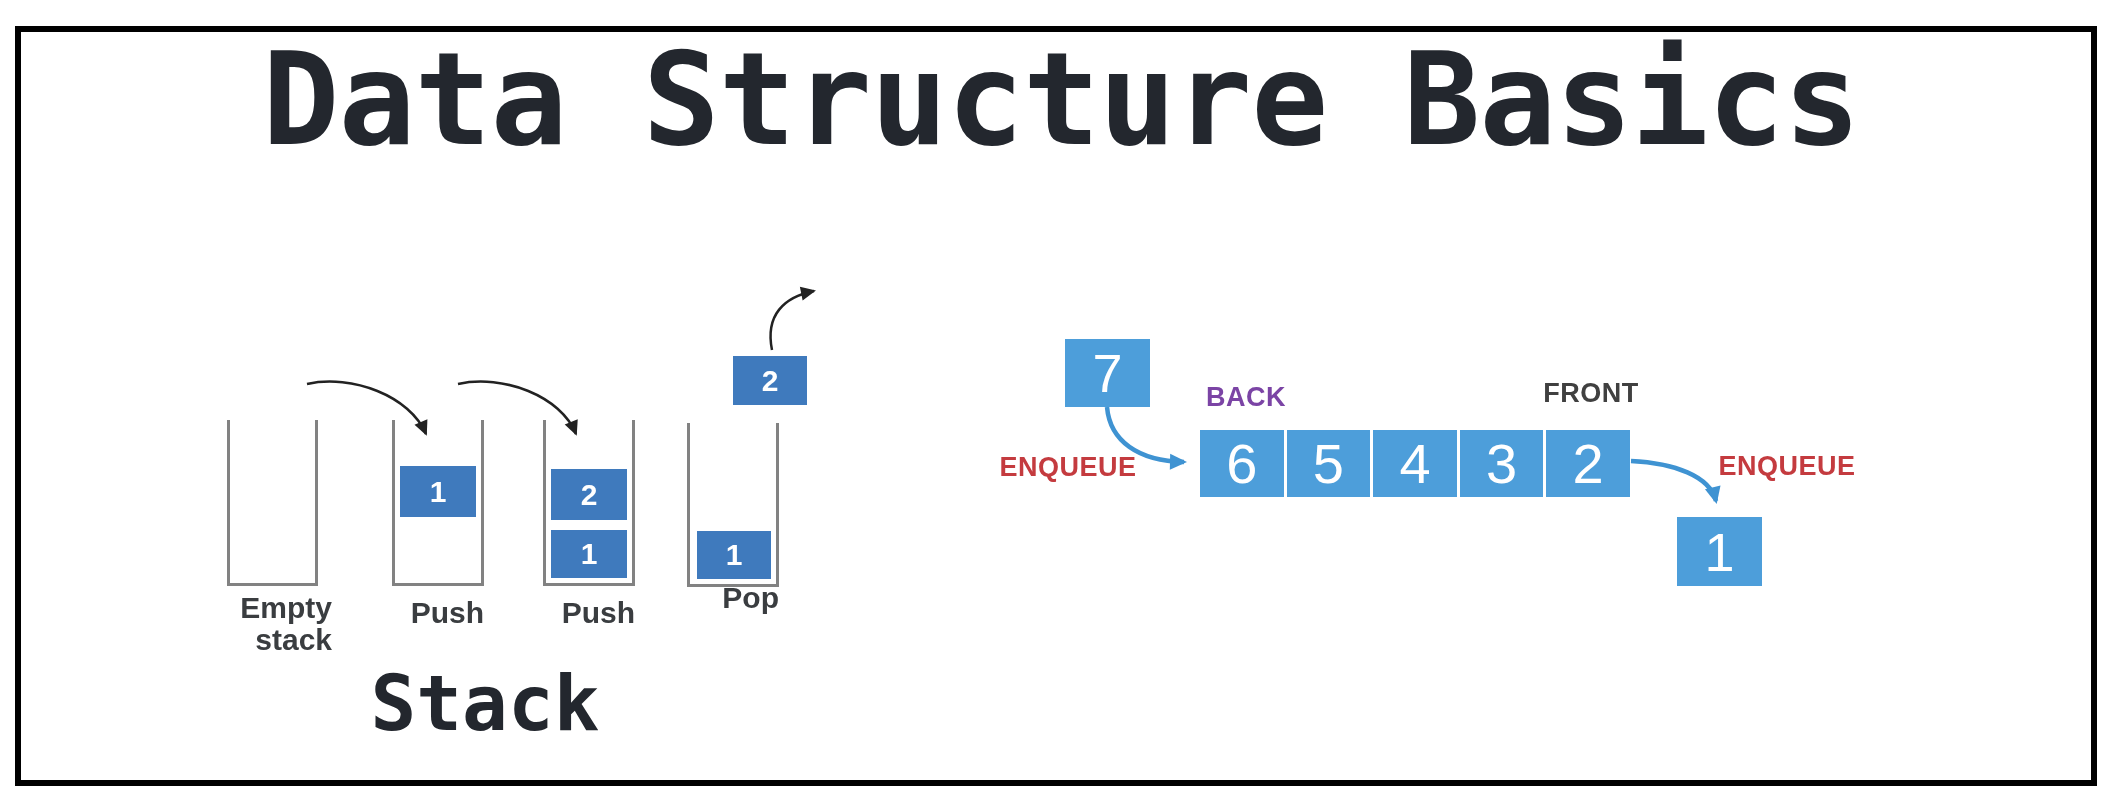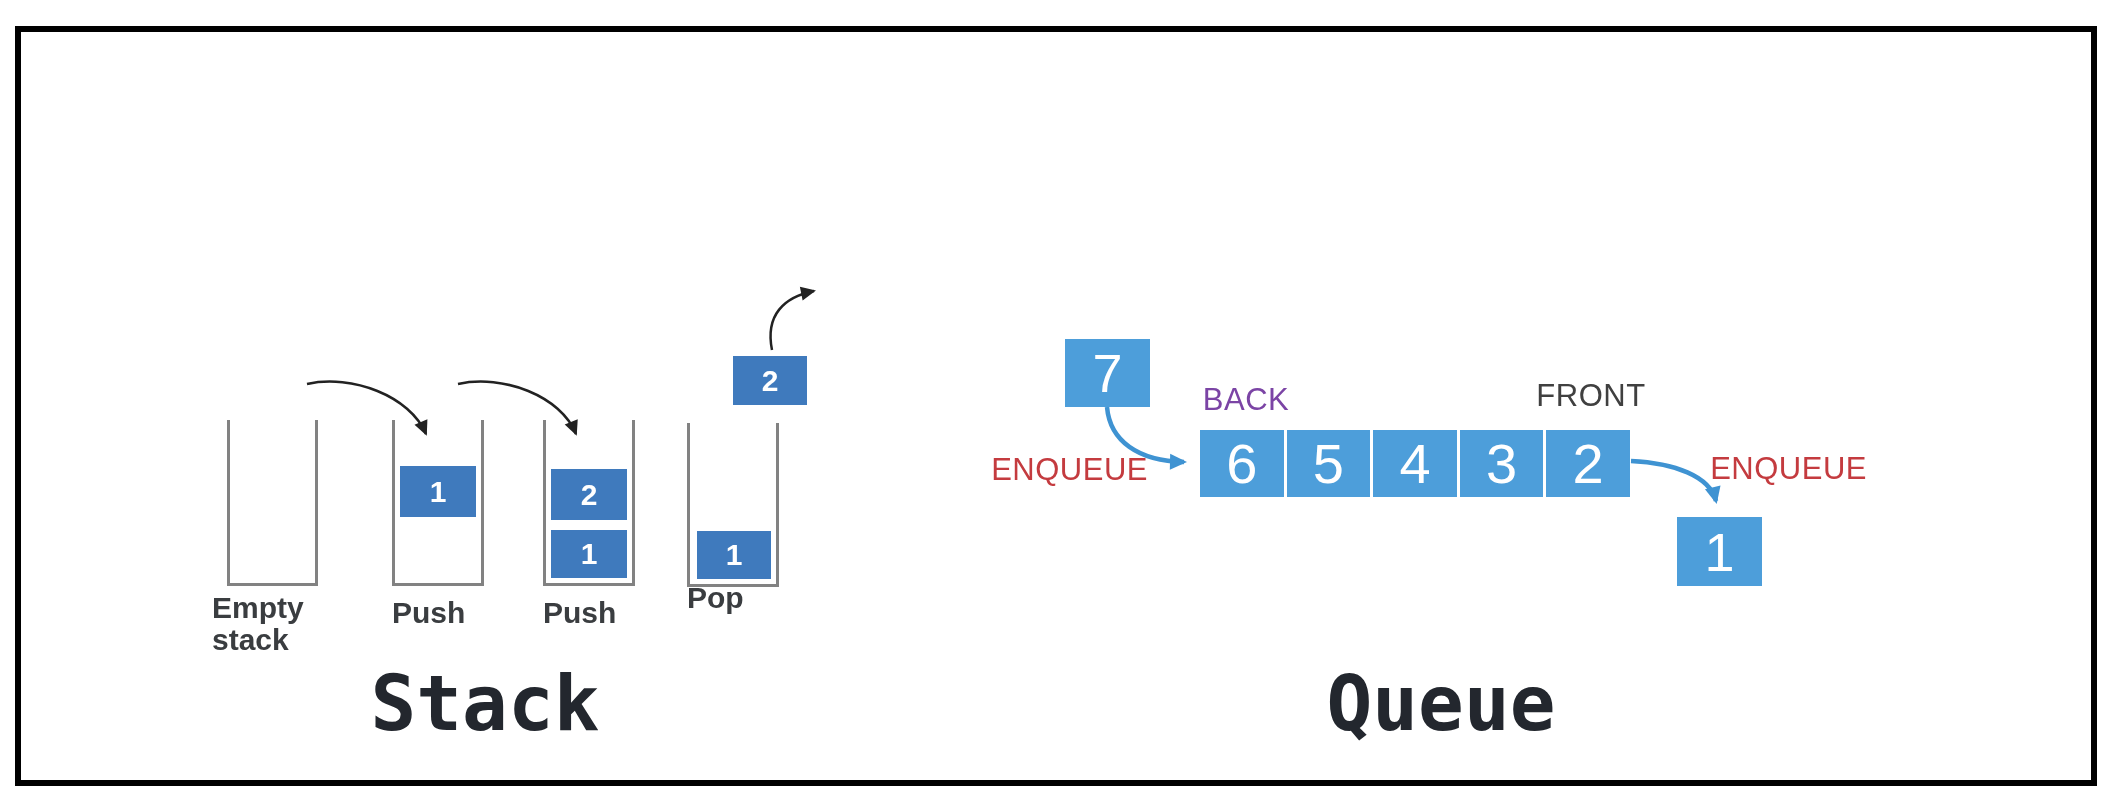--- a/index.html
+++ b/index.html
@@ -26,53 +26,54 @@
     position:absolute;box-sizing:border-box;
     border-left:3px solid #828282;border-right:3px solid #828282;border-bottom:3px solid #828282;
     background:transparent;
   }
   .sbox{
     position:absolute;background:#3f7abd;color:#fff;
     display:flex;align-items:center;justify-content:center;
     font-weight:bold;font-size:30px;font-family:"Liberation Sans",sans-serif;
   }
   .caption{
-    position:absolute;text-align:left;color:#3a3d40;font-weight:bold;font-size:30px;
+    position:absolute;text-align:right;color:#3a3d40;font-weight:bold;font-size:30px;
     line-height:32px;white-space:pre-line;
   }
   
   .qbox{
     position:absolute;background:#4d9eda;color:#fff;
     display:flex;align-items:center;justify-content:center;
     font-size:54px;font-weight:normal;
   }
   .qrow{
     position:absolute;left:1200px;top:430px;width:430px;height:67px;
     display:flex;gap:3px;
   }
   .qcell{
     flex:1;background:#4d9eda;color:#fff;display:flex;align-items:center;justify-content:center;
     font-size:56px;font-weight:normal;
   }
   .tag{
-    position:absolute;font-weight:normal;font-size:31px;letter-spacing:0.5px;
+    position:absolute;font-weight:bold;font-size:27px;letter-spacing:0.5px;
     text-align:center;white-space:nowrap;
   }
   .tag.back{color:#7b44a5;}
   .tag.front{color:#404040;}
-  .tag.red{color:#c43b3f;text-align:right;}
+  .tag.red{color:#c43b3f;}
   .arrows{position:absolute;left:0;top:0;width:2122px;height:806px;pointer-events:none;}
 </style>
 </head>
 <body>
 
 <div class="canvas">
 
   <div class="frame"></div>
 
+  <div class="title">Data Structure Basics</div>
 
   <svg class="arrows" viewBox="0 0 2122 806">
     <defs>
       <marker id="mk-black" markerUnits="userSpaceOnUse" markerWidth="18" markerHeight="16" refX="14" refY="8" orient="auto">
         <path d="M1,1 L16,8 L1,15 z" fill="#222"></path>
       </marker>
       <marker id="mk-blue" markerUnits="userSpaceOnUse" markerWidth="20" markerHeight="18" refX="15" refY="9" orient="auto">
         <path d="M1,1 L18,9 L1,17 z" fill="#3f93d2"></path>
       </marker>
     </defs>
@@ -113,15 +114,14 @@
   <div class="qrow">
     <div class="qcell">6</div>
     <div class="qcell">5</div>
     <div class="qcell">4</div>
     <div class="qcell">3</div>
     <div class="qcell">2</div>
   </div>
 
   <div class="qbox" style="left:1677px;top:517px;width:85px;height:69px;">1</div>
 
-  <div class="section-label" style="left:1311px;">Queue</div>
 
 </div>
 
 </body></html>

